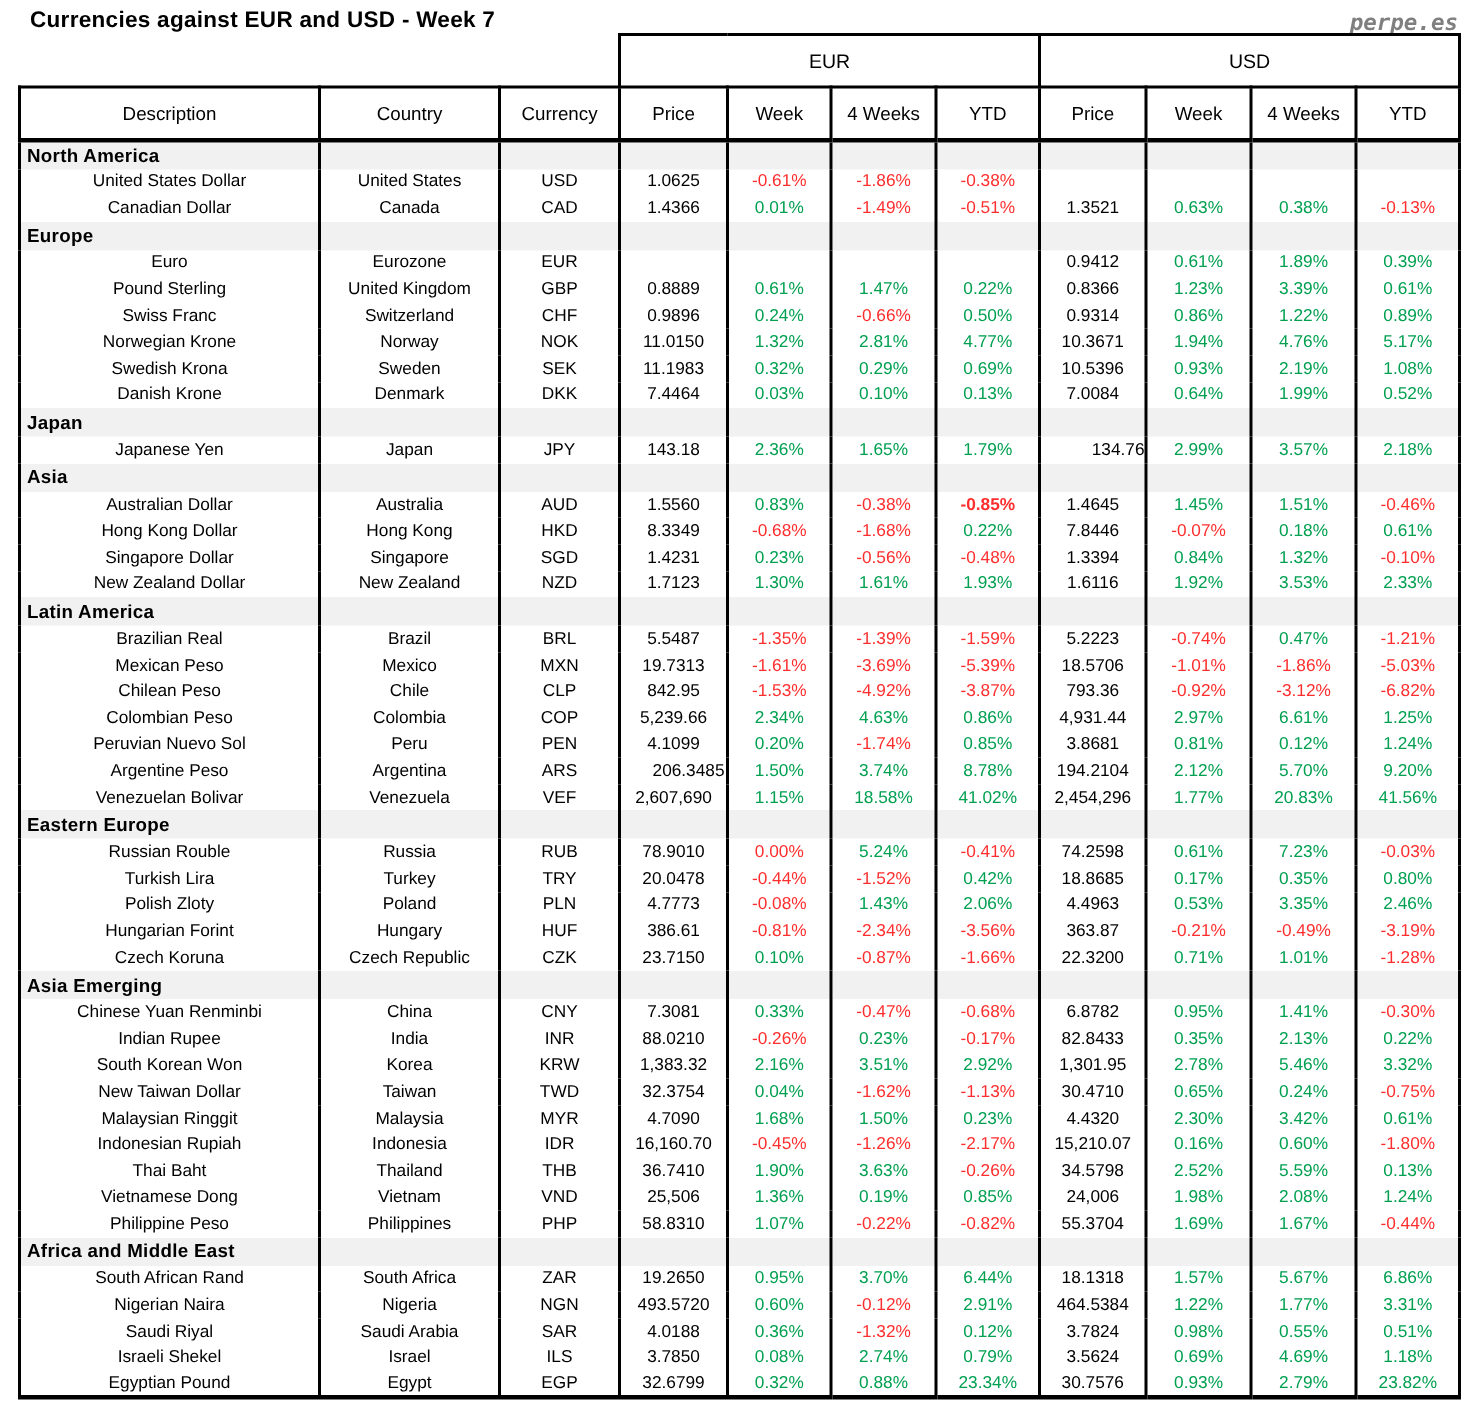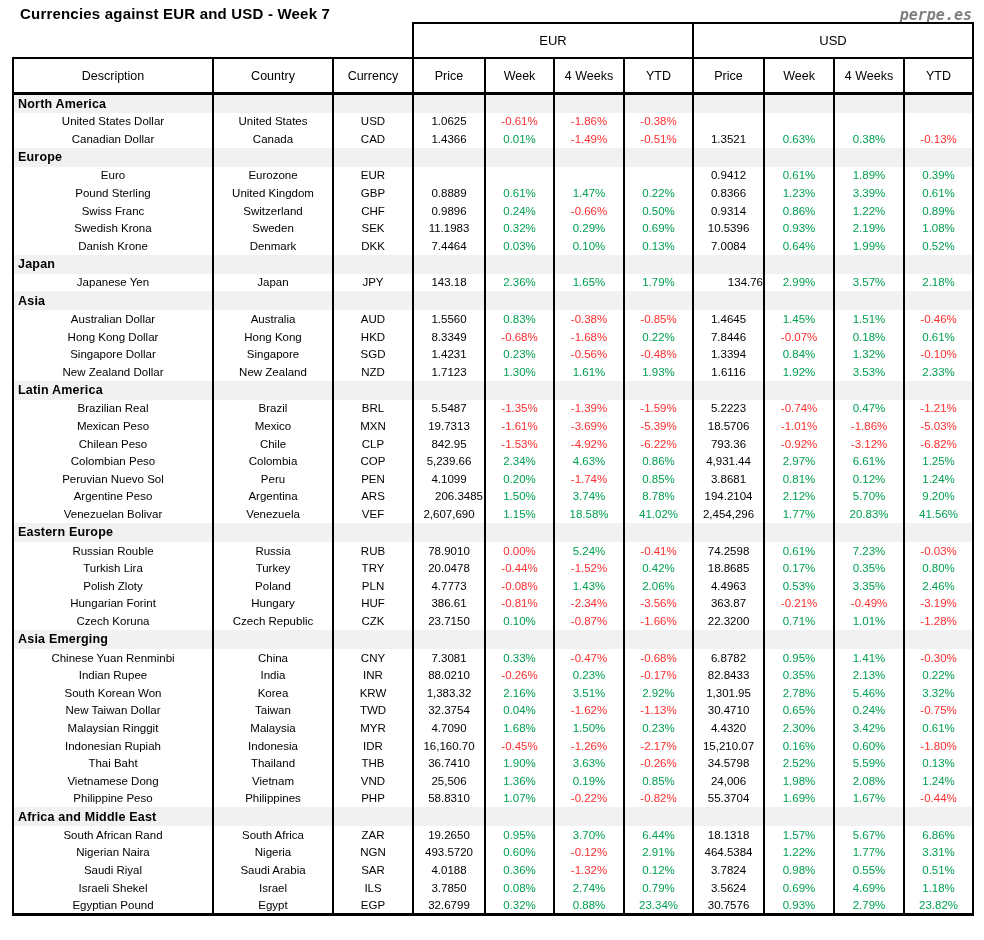--- a/index.html
+++ b/index.html
@@ -149,20 +149,33 @@
           <td style="color: rgb(0, 0, 0);">0.9896</td>
           <td style="color: rgb(0, 160, 80);">0.24%</td>
           <td style="color: rgb(255, 46, 46);">-0.66%</td>
           <td style="color: rgb(0, 160, 80);">0.50%</td>
           <td style="color: rgb(0, 0, 0);">0.9314</td>
           <td style="color: rgb(0, 160, 80);">0.86%</td>
           <td style="color: rgb(0, 160, 80);">1.22%</td>
           <td style="color: rgb(0, 160, 80);">0.89%</td>
         </tr>
         <tr>
+          <td>Norwegian Krone</td>
+          <td>Norway</td>
+          <td>NOK</td>
+          <td style="color: rgb(0, 0, 0);">11.0150</td>
+          <td style="color: rgb(0, 160, 80);">1.32%</td>
+          <td style="color: rgb(0, 160, 80);">2.81%</td>
+          <td style="color: rgb(0, 160, 80);">4.77%</td>
+          <td style="color: rgb(0, 0, 0);">10.3671</td>
+          <td style="color: rgb(0, 160, 80);">1.94%</td>
+          <td style="color: rgb(0, 160, 80);">4.76%</td>
+          <td style="color: rgb(0, 160, 80);">5.17%</td>
+        </tr>
+        <tr>
           <td>Swedish Krona</td>
           <td>Sweden</td>
           <td>SEK</td>
           <td style="color: rgb(0, 0, 0);">11.1983</td>
           <td style="color: rgb(0, 160, 80);">0.32%</td>
           <td style="color: rgb(0, 160, 80);">0.29%</td>
           <td style="color: rgb(0, 160, 80);">0.69%</td>
           <td style="color: rgb(0, 0, 0);">10.5396</td>
           <td style="color: rgb(0, 160, 80);">0.93%</td>
           <td style="color: rgb(0, 160, 80);">2.19%</td>
@@ -220,21 +233,21 @@
           <td></td>
           <td></td>
         </tr>
         <tr>
           <td>Australian Dollar</td>
           <td>Australia</td>
           <td>AUD</td>
           <td style="color: rgb(0, 0, 0);">1.5560</td>
           <td style="color: rgb(0, 160, 80);">0.83%</td>
           <td style="color: rgb(255, 46, 46);">-0.38%</td>
-          <td style="color: rgb(255, 46, 46);">-0.85%</td>
+          <td style="color: rgb(255, 46, 46); font-weight: bold;">-0.85%</td>
           <td style="color: rgb(0, 0, 0);">1.4645</td>
           <td style="color: rgb(0, 160, 80);">1.45%</td>
           <td style="color: rgb(0, 160, 80);">1.51%</td>
           <td style="color: rgb(255, 46, 46);">-0.46%</td>
         </tr>
         <tr>
           <td>Hong Kong Dollar</td>
           <td>Hong Kong</td>
           <td>HKD</td>
           <td style="color: rgb(0, 0, 0);">8.3349</td>
@@ -311,21 +324,21 @@
           <td style="color: rgb(255, 46, 46);">-1.86%</td>
           <td style="color: rgb(255, 46, 46);">-5.03%</td>
         </tr>
         <tr>
           <td>Chilean Peso</td>
           <td>Chile</td>
           <td>CLP</td>
           <td style="color: rgb(0, 0, 0);">842.95</td>
           <td style="color: rgb(255, 46, 46);">-1.53%</td>
           <td style="color: rgb(255, 46, 46);">-4.92%</td>
-          <td style="color: rgb(255, 46, 46);">-6.22%</td>
+          <td style="color: rgb(255, 46, 46);">-3.87%</td>
           <td style="color: rgb(0, 0, 0);">793.36</td>
           <td style="color: rgb(255, 46, 46);">-0.92%</td>
           <td style="color: rgb(255, 46, 46);">-3.12%</td>
           <td style="color: rgb(255, 46, 46);">-6.82%</td>
         </tr>
         <tr>
           <td>Colombian Peso</td>
           <td>Colombia</td>
           <td>COP</td>
           <td style="color: rgb(0, 0, 0);">5,239.66</td>

